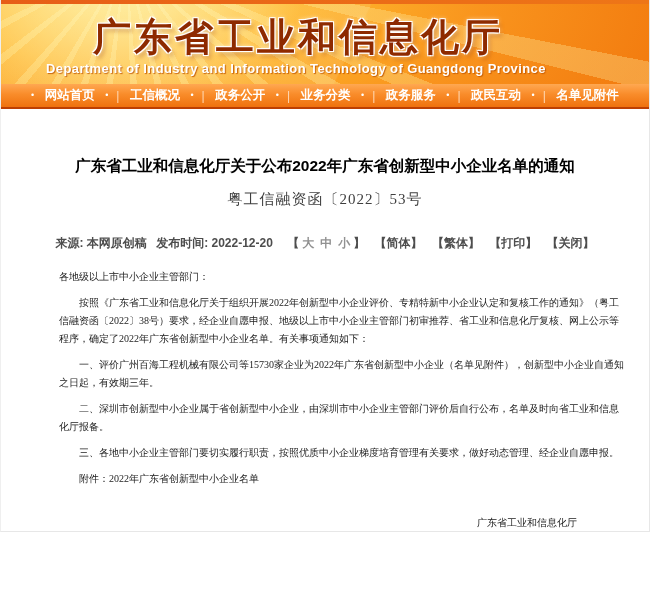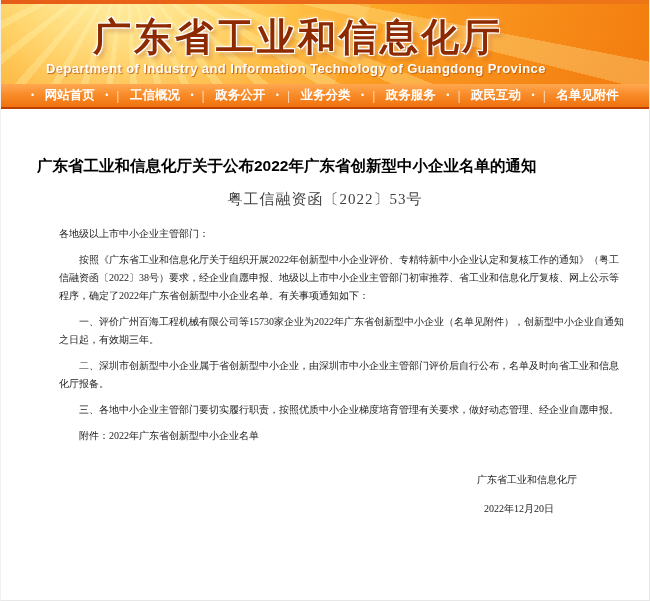--- a/index.html
+++ b/index.html
@@ -1,17 +1,17 @@
 <!DOCTYPE html>
 <html><head>
 <meta charset="utf-8">
 <style>
   html,body { margin:0; padding:0; background:#fff; }
   .page {
-    width:650px; height:601px; overflow:hidden; position:relative;
+    width:650px; height:532px; overflow:hidden; position:relative;
     background:#fff; box-sizing:border-box;
     border-left:1px solid #efefef; border-right:1px solid #e7e7e7; border-bottom:1px solid #e7e7e7;
     font-family:"Liberation Sans","DejaVu Sans",sans-serif;
   }
 
   
   .banner { position:relative; height:84px; overflow:hidden;
     background:
       radial-gradient(circle at 120px -50px, rgba(255,255,225,0.65) 0px, rgba(255,255,225,0) 190px),
       repeating-conic-gradient(from 120deg at 125px -40px, rgba(255,245,170,0.30) 0deg 3deg, rgba(255,245,170,0) 3deg 11deg),
@@ -39,21 +39,21 @@
     display:flex; align-items:center; justify-content:space-between;
     padding:0 30px; position:relative;
   }
   .nav-link { color:#fff; font-size:12.5px; font-weight:bold; text-decoration:none; white-space:nowrap; cursor:pointer; }
   .nav-dot { color:#fff; font-size:9px; line-height:1; }
   .nav-sep { display:inline-flex; align-items:center; }
   .nav-sep .nav-pipe { color:#ffd9b5; font-size:12px; margin-left:8px; font-weight:normal; }
 
   
   .article-title {
-    margin:46px 36px 0; 
+    margin:46px 36px 0; text-align:center;
     font-size:15.5px; font-weight:bold; color:#000; line-height:1.45;
   }
   .doc-number {
     margin-top:13px; text-align:center;
     font-family:"Liberation Serif","DejaVu Serif",serif;
     font-size:15px; color:#3f3f3f; letter-spacing:1px;
   }
   .meta {
     margin-top:26px; text-align:center;
     font-size:12px; font-weight:bold; color:#4d4d4d; white-space:nowrap;
@@ -119,20 +119,29 @@
         <span class="nav-dot">•</span>
         <span class="nav-pipe">|</span>
       </span>
     <a class="nav-link">名单见附件</a>
   </nav>
 
   <main class="content">
     <h1 class="article-title">广东省工业和信息化厅关于公布2022年广东省创新型中小企业名单的通知</h1>
     <div class="doc-number">粤工信融资函〔2022〕53号</div>
 
+    <div class="meta">
+      <span>来源: 本网原创稿</span>
+      <span>发布时间: 2022-12-20</span>
+      <span class="fs-group"><span class="bracket">【</span><a class="fs">大</a><a class="fs">中</a><a class="fs">小</a><span class="bracket">】</span></span>
+      <a>【简体】</a>
+      <a>【繁体】</a>
+      <a>【打印】</a>
+      <a>【关闭】</a>
+    </div>
 
     <div class="body-text">
       <p class="salutation">各地级以上市中小企业主管部门：</p>
       <p class="para">按照《广东省工业和信息化厅关于组织开展2022年创新型中小企业评价、专精特新中小企业认定和复核工作的通知》（粤工信融资函〔2022〕38号）要求，经企业自愿申报、地级以上市中小企业主管部门初审推荐、省工业和信息化厅复核、网上公示等程序，确定了2022年广东省创新型中小企业名单。有关事项通知如下：</p>
       <p class="para">一、评价广州百海工程机械有限公司等15730家企业为2022年广东省创新型中小企业（名单见附件），创新型中小企业自通知之日起，有效期三年。</p>
       <p class="para">二、深圳市创新型中小企业属于省创新型中小企业，由深圳市中小企业主管部门评价后自行公布，名单及时向省工业和信息化厅报备。</p>
       <p class="para">三、各地中小企业主管部门要切实履行职责，按照优质中小企业梯度培育管理有关要求，做好动态管理、经企业自愿申报。</p>
       <p class="attachment">附件：2022年广东省创新型中小企业名单</p>
 
       <div class="signature">

